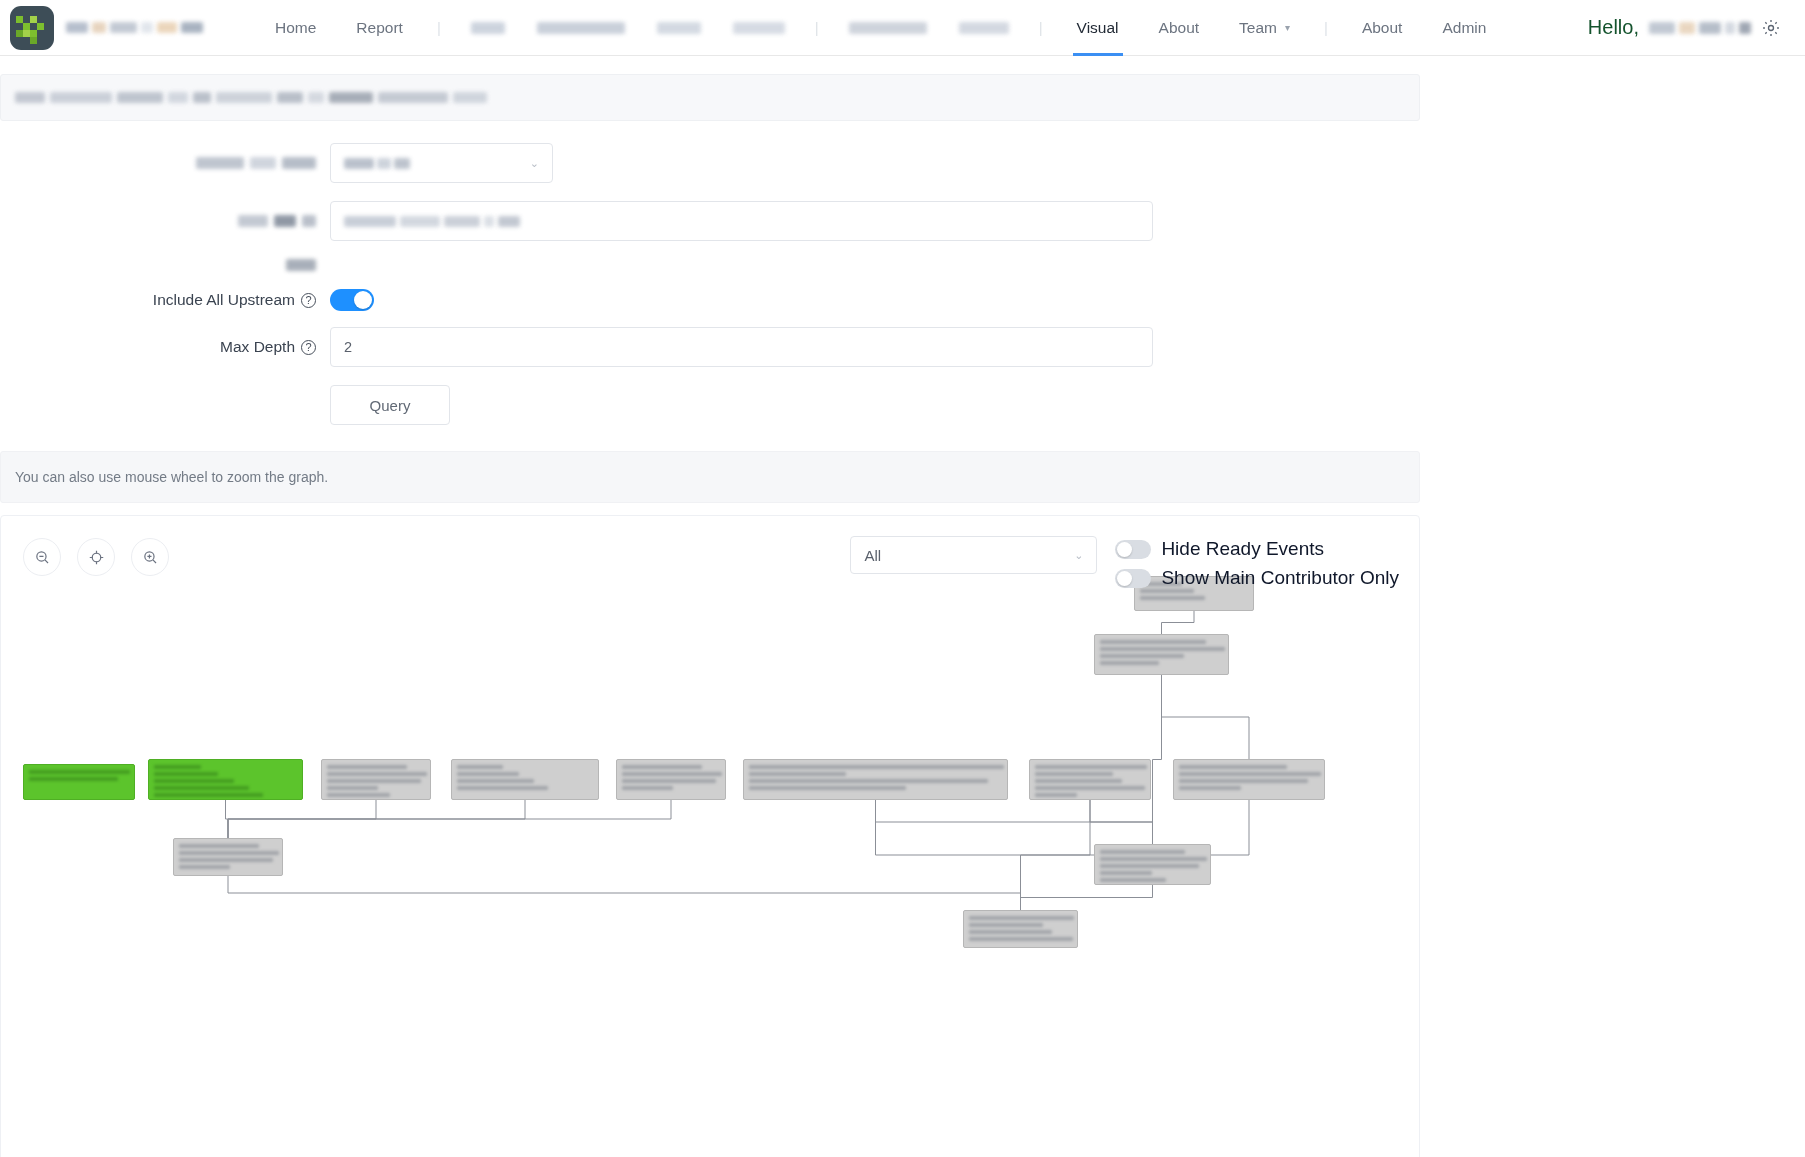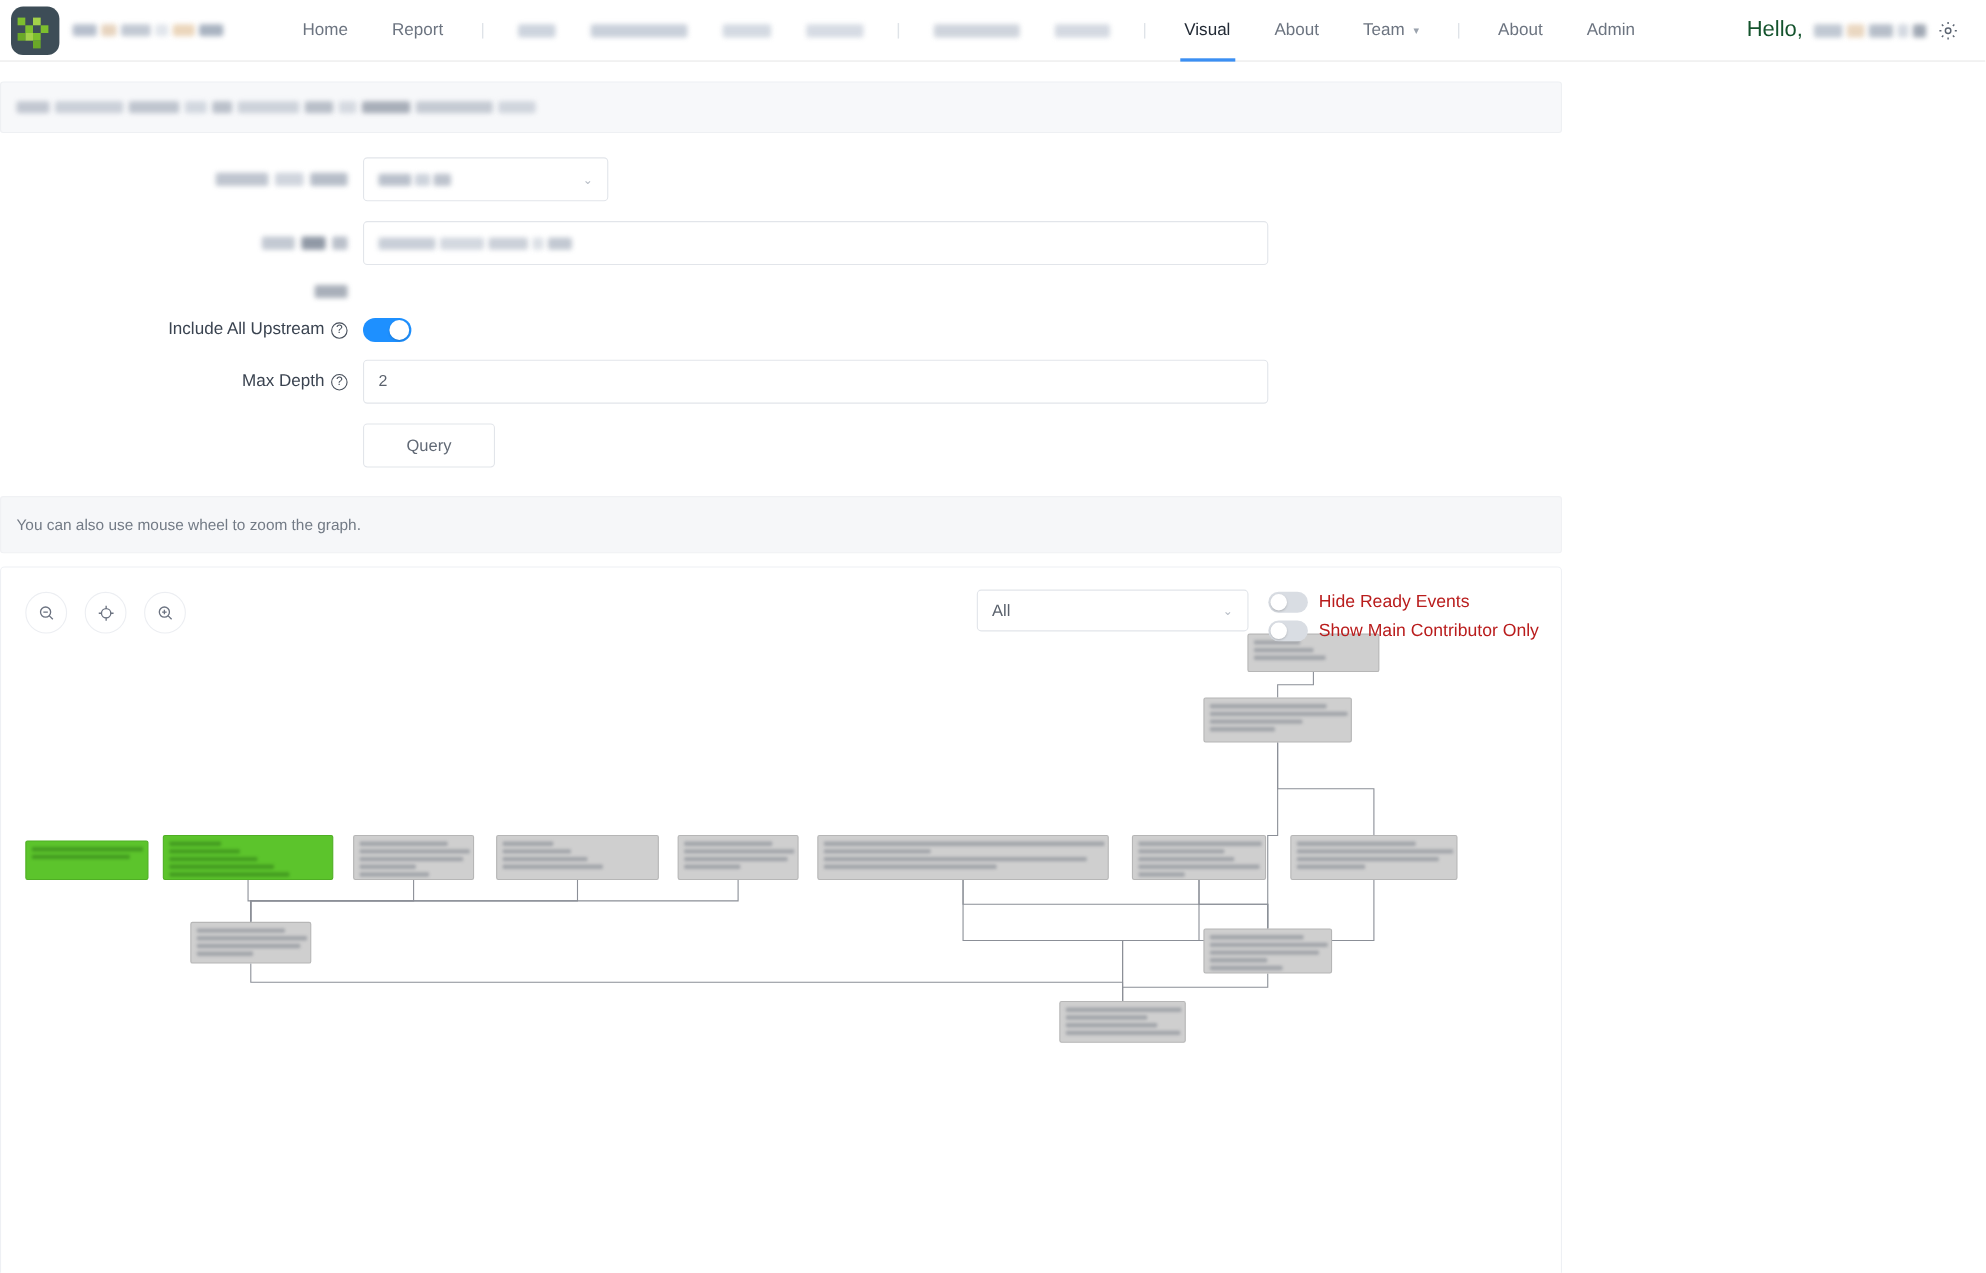--- a/index.html
+++ b/index.html
@@ -295,21 +295,21 @@
     align-items: center;
     justify-content: space-between;
     padding: 0 13px;
     font-size: 15px;
     color: #5a616c;
     background: #fff;
     cursor: pointer;
   }
   .gp-toggles { display: flex; flex-direction: column; gap: 7px; padding-top: 2px; }
   .gp-togrow { display: flex; align-items: center; gap: 10px; }
-  .gp-togrow label { font-size: 16px; color: #b91c1c; white-space: nowrap; cursor: pointer; }
+  .gp-togrow label { font-size: 19px; color: #0f172a; white-space: nowrap; cursor: pointer; }
   .toggle.sm { width: 36px; height: 19px; border-radius: 10px; }
   .toggle.sm .knob { width: 15px; height: 15px; top: 2px; left: 2px; }
 
   .canvas { position: absolute; inset: 0; overflow: hidden; }
   .gnode {
     position: absolute;
     border: 1px solid #b6b6b6;
     border-radius: 2px;
     background: #cfcfcf;
     overflow: hidden;

